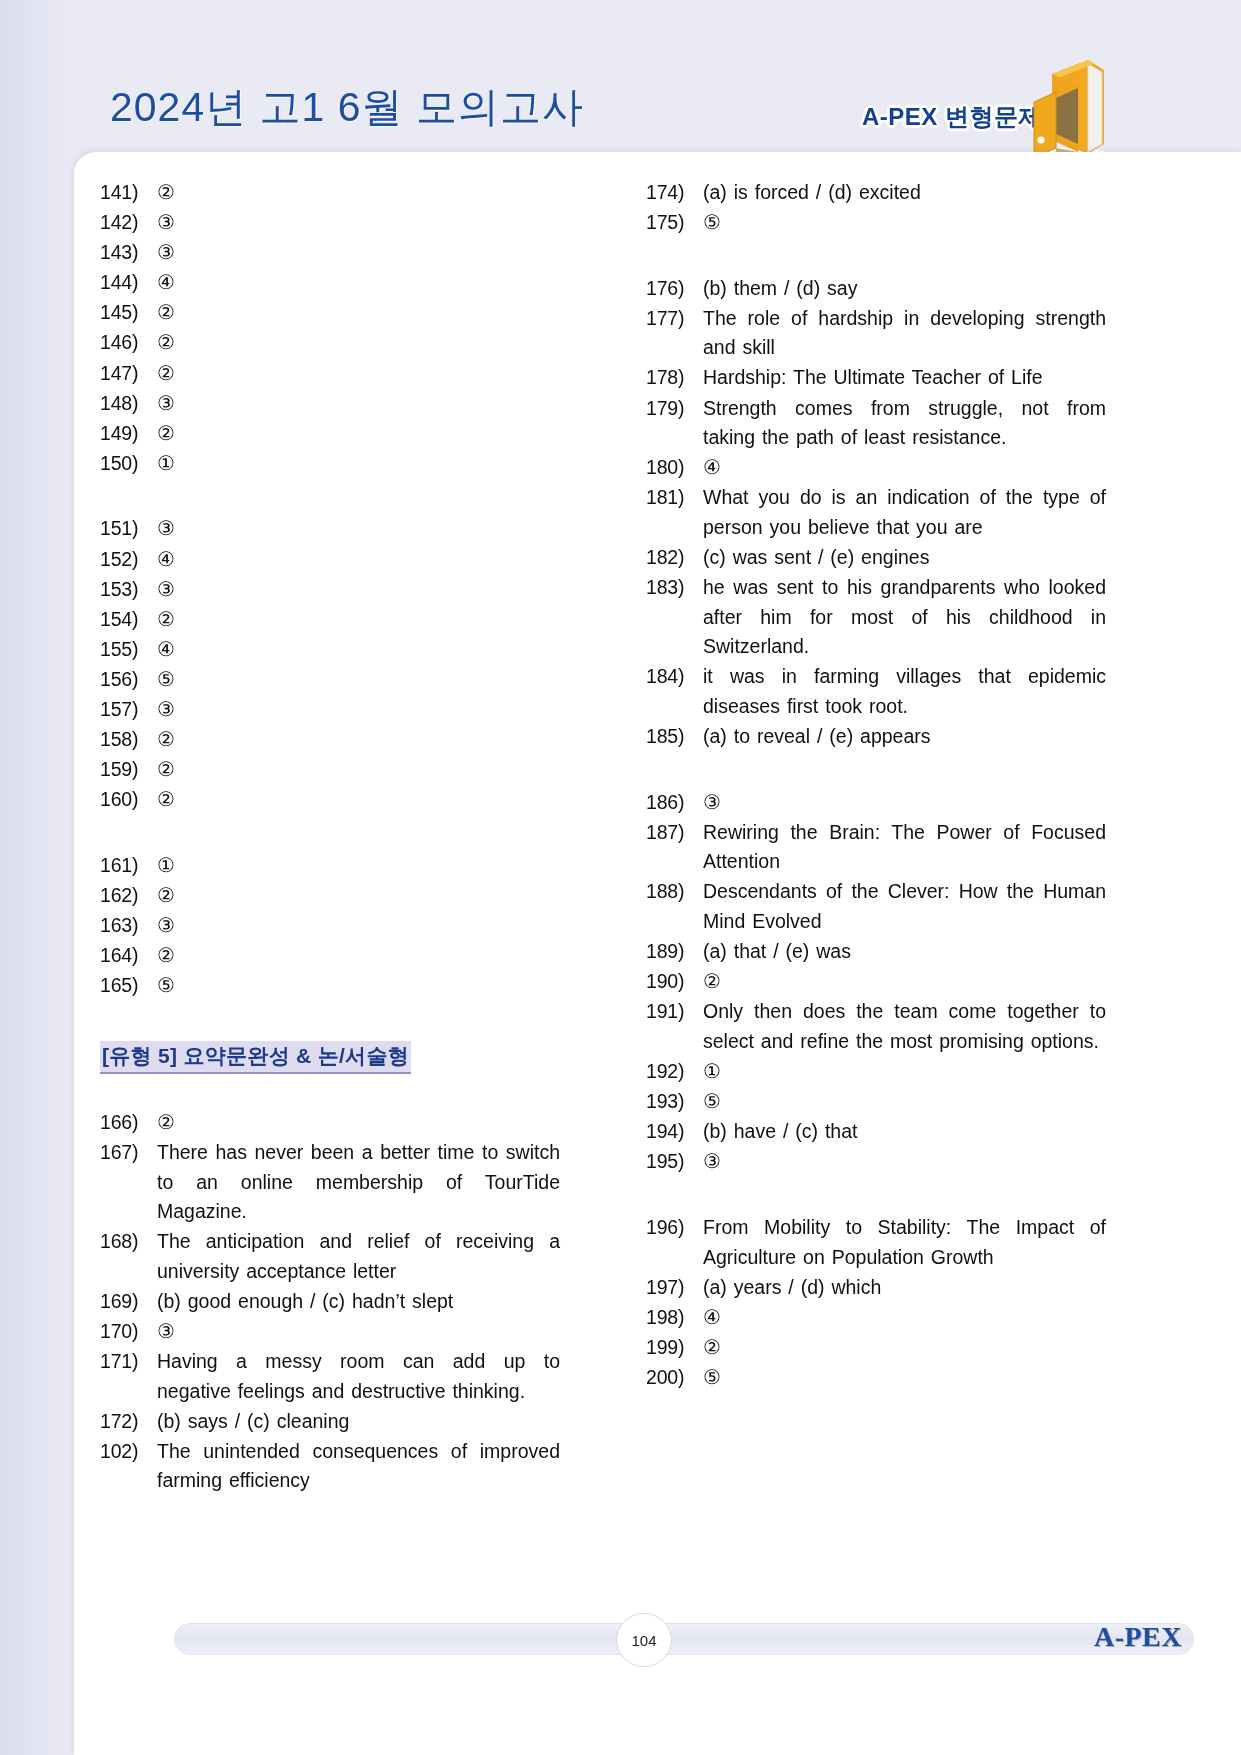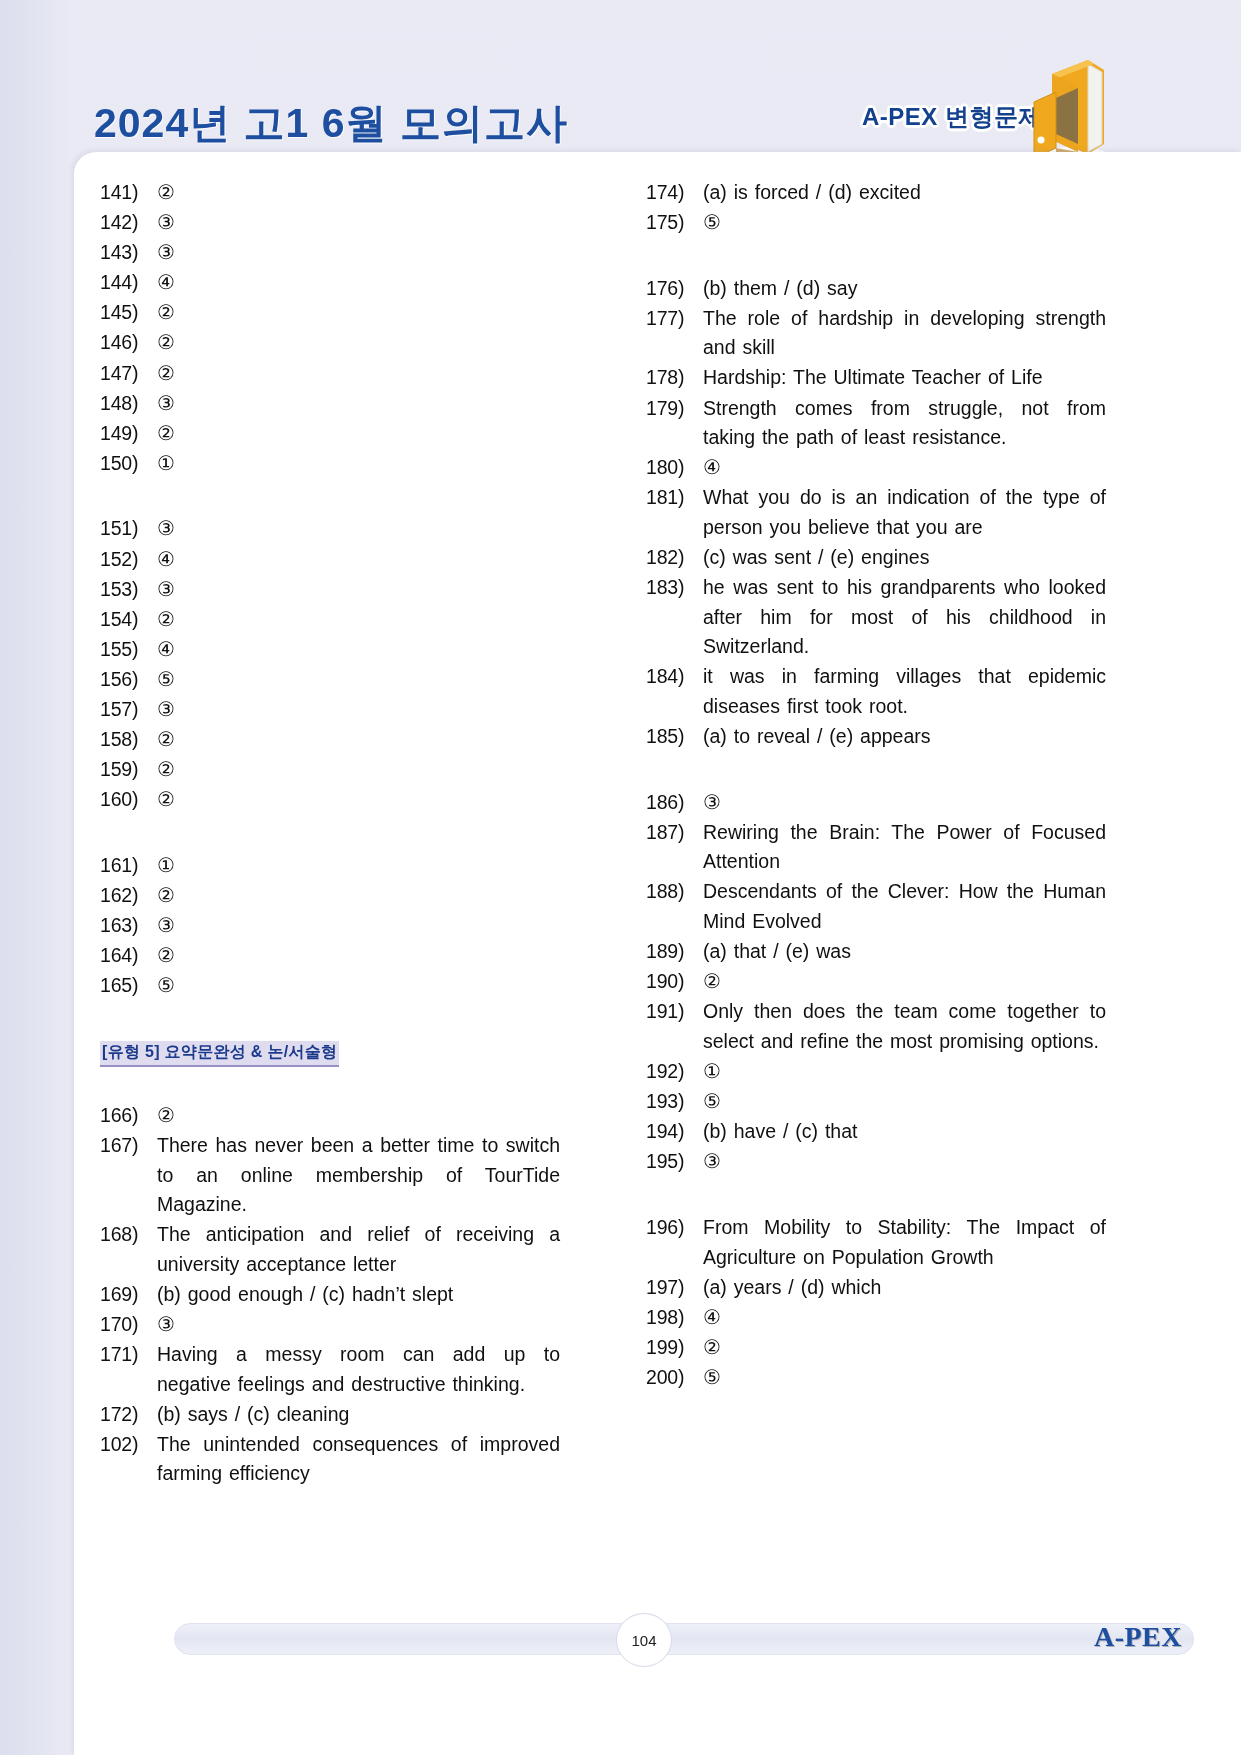--- a/index.html
+++ b/index.html
@@ -32,29 +32,28 @@
   
   .header {
     position: absolute;
     left: 74px; top: 0;
     width: 1167px;
     height: 155px;
   }
 
   .doc-title {
     position: absolute;
-    left: 20px;
+    left: 36px;
     top: 80px;
     font-size: 41px;
-    font-weight: bold;
+    font-weight: normal;
     color: #1d4ea0;
     letter-spacing: 1px;
     text-shadow: 1px 1px 0 rgba(255,255,255,0.85);
     white-space: nowrap;
-    margin-top: 16px;
   }
 
   .brand-tag {
     position: absolute;
     right: 198px;
     top: 101px;
     font-size: 24px;
     font-weight: bold;
     color: #14418f;
     letter-spacing: 0.5px;
@@ -148,21 +147,21 @@
   }
 
   
   .entry-val.wrap {
     text-indent: 0;
   }
 
   
   .section-heading {
     display: inline-block;
-    font-size: 16px;
+    font-size: 21px;
     font-weight: bold;
     color: #1b3a8c;
     background: #e0dcef;
     border-bottom: 2px solid #9a8fc4;
     padding: 1px 2px 2px 2px;
     letter-spacing: 0.3px;
     margin-bottom: 34px;
     margin-top: 4px;
   }
 

